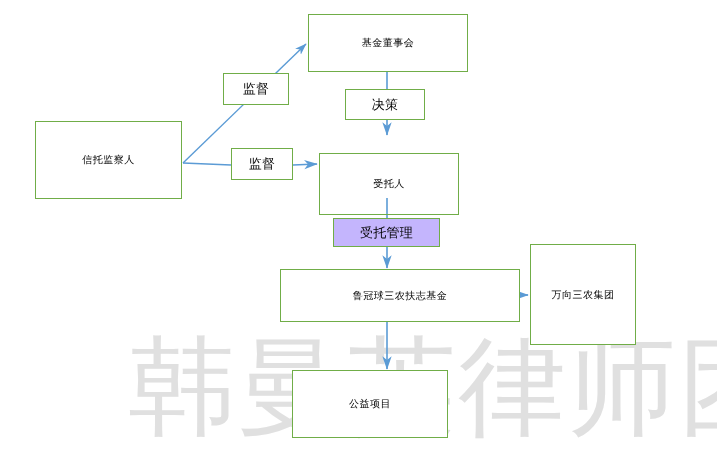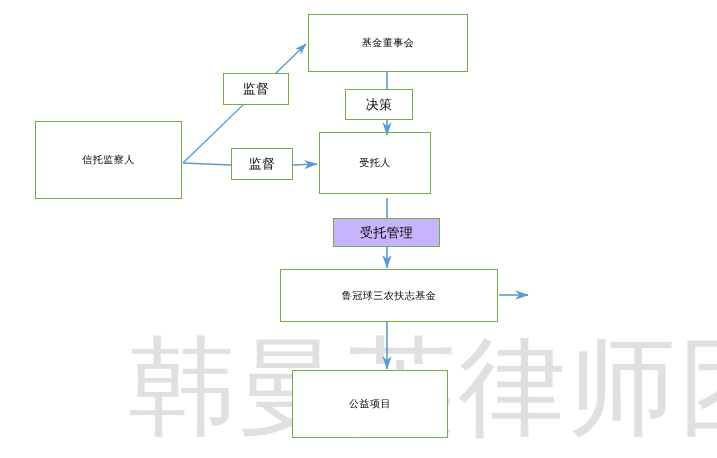--- a/index.html
+++ b/index.html
@@ -65,27 +65,27 @@
     letter-spacing: 0.5px;
     color: #000000;
     white-space: nowrap;
   }
   .node.small .node-label {
     font-size: 13px;
     letter-spacing: 0.3px;
   }
   
   #node-board      { left: 308px; top: 14px;  width: 160px; height: 58px; }
-  #node-decision   { left: 345px; top: 89px;  width: 68px;  height: 31px; background: #ffffff; }
+  #node-decision   { left: 345px; top: 89px;  width: 80px;  height: 31px; background: #ffffff; }
   #node-supervisor { left: 35px;  top: 121px; width: 147px; height: 78px; }
   #node-oversee-1  { left: 223px; top: 73px;  width: 66px;  height: 32px; background: #ffffff; }
   #node-oversee-2  { left: 231px; top: 148px; width: 62px;  height: 32px; background: #ffffff; }
-  #node-trustee    { left: 319px; top: 132px; width: 112px; height: 62px; }
+  #node-trustee    { left: 319px; top: 153px; width: 140px; height: 62px; }
   #node-manage     { left: 333px; top: 218px; width: 107px; height: 29px; background: #c4b5fd; }
-  #node-fund       { left: 280px; top: 269px; width: 218px; height: 53px; background: #ffffff; }
+  #node-fund       { left: 280px; top: 269px; width: 240px; height: 53px; background: #ffffff; }
   #node-group      { left: 530px; top: 244px; width: 106px; height: 101px; background: #ffffff; }
   #node-project    { left: 292px; top: 370px; width: 156px; height: 68px; background: #ffffff; }
 </style>
 </head>
 <body>
 
 <div id="canvas">
 
   <div id="watermark-layer">
     <div class="watermark-text">韩曼英律师团队</div>
@@ -142,18 +142,21 @@
   </div>
 
   <div class="node small" id="node-manage">
     <span class="node-label">受托管理</span>
   </div>
 
   <div class="node" id="node-fund">
     <span class="node-label">鲁冠球三农扶志基金</span>
   </div>
 
+  <div class="node" id="node-group">
+    <span class="node-label">万向三农集团</span>
+  </div>
 
   <div class="node" id="node-project">
     <span class="node-label">公益项目</span>
   </div>
 
 </div>
 
 </body></html>

